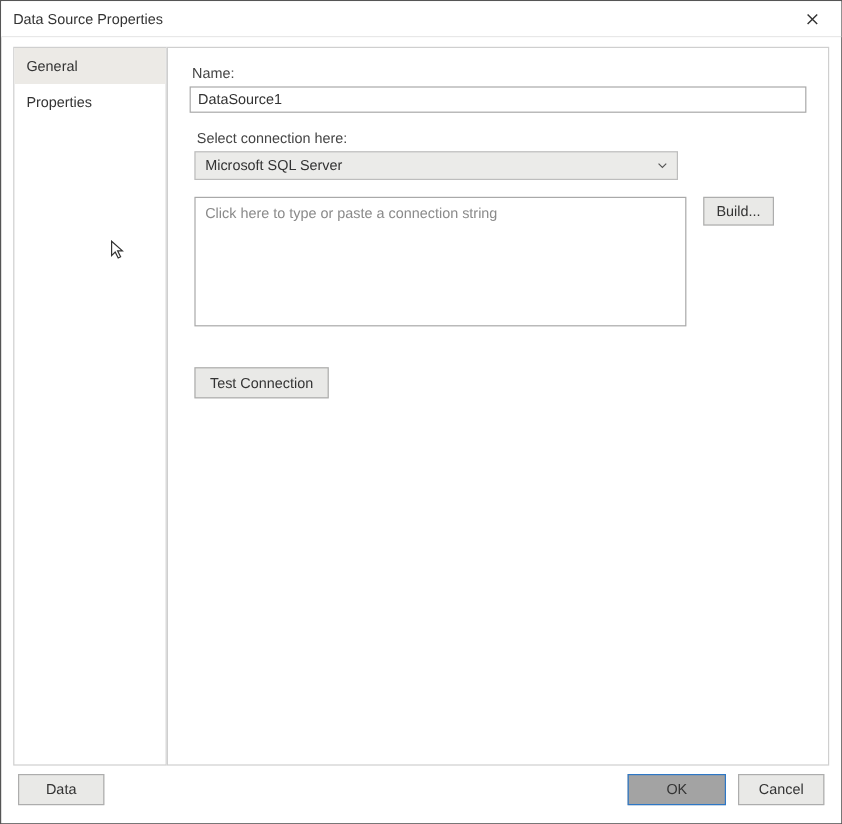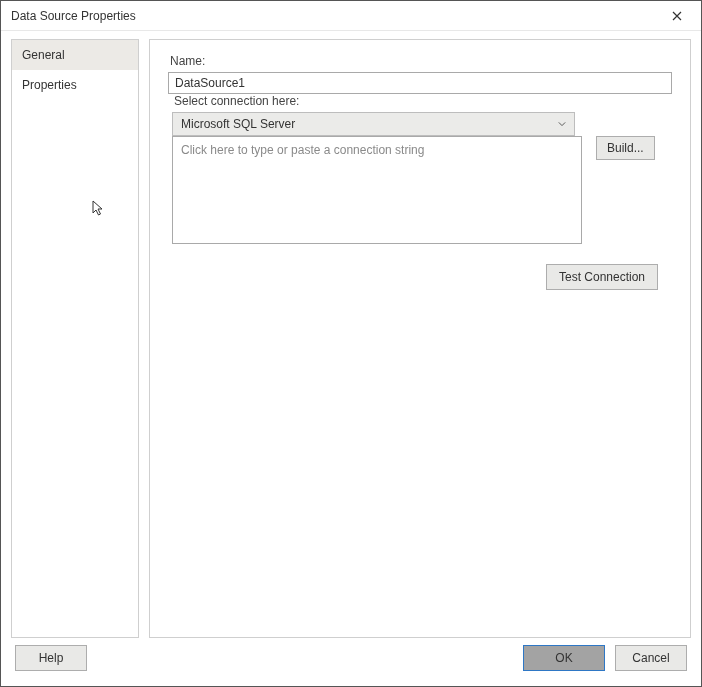--- a/index.html
+++ b/index.html
@@ -35,21 +35,20 @@
     width: 40px; height: 28px;
     display: flex; align-items: center; justify-content: center;
     font-size: 14px;
     color: #333;
     cursor: default;
   }
   .body {
     flex: 1;
     display: flex;
     padding: 8px 10px 0 10px;
-    gap: 10px;
   }
   .sidebar {
     width: 128px;
     border: 1px solid #cfcfcf;
     background: #fff;
     display: flex;
     flex-direction: column;
   }
   .sidebar-item {
     padding: 8px 10px;
@@ -77,21 +76,21 @@
     padding: 14px 18px;
     display: flex;
     flex-direction: column;
   }
   .label {
     font-size: 12px;
     color: #444;
     margin-bottom: 4px;
     padding-left: 2px;
   }
-  .field-group { }
+  .field-group { margin-bottom: 14px; }
   .indent { margin-left: 4px; }
   input[type=text].txt {
     width: 100%;
     height: 22px;
     border: 1px solid #a9a9a9;
     padding: 2px 6px;
     font-family: inherit;
     font-size: 12px;
     color: #333;
     background: #fff;
@@ -143,21 +142,21 @@
     border: 1px solid #adadad;
     background: #e9e9e7;
     font-family: inherit;
     font-size: 12px;
     color: #333;
     padding: 0 10px;
     cursor: default;
   }
   .test-row {
     display: flex;
-    justify-content: flex-end;
+    justify-content: flex-start;
     width: 486px;
     margin-top: 20px;
   }
   .btn-test {
     min-width: 112px;
     height: 26px;
   }
   .footer {
     height: 48px;
     border-top: 0;
@@ -251,21 +250,21 @@
         <div class="test-row indent">
           <button class="btn btn-test">Test Connection</button>
         </div>
 
       </div>
     </div>
 
   </div>
 
   <div class="footer">
-    <button class="btn-footer btn-help">Help</button>
+    <button class="btn-footer btn-help">Data</button>
     <div class="spacer"></div>
     <button class="btn-footer btn-ok">OK</button>
     <button class="btn-footer">Cancel</button>
   </div>
 
 </div>
 
 <div class="cursor">
   <svg viewBox="0 0 12 18" width="12" height="18">
     <path d="M1 1 L1 13 L4 10 L6.5 15 L8.5 14 L6 9 L10 9 Z" fill="#fff" stroke="#333" stroke-width="1"></path>

